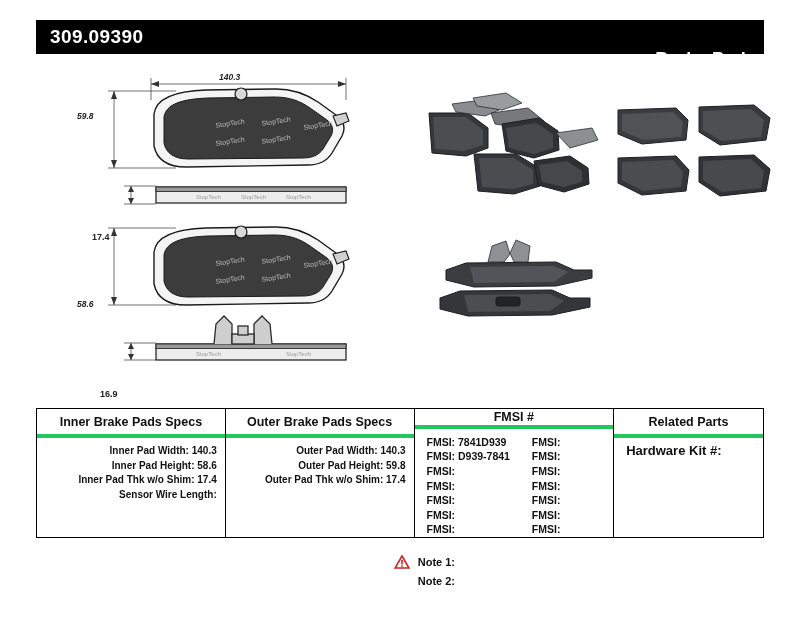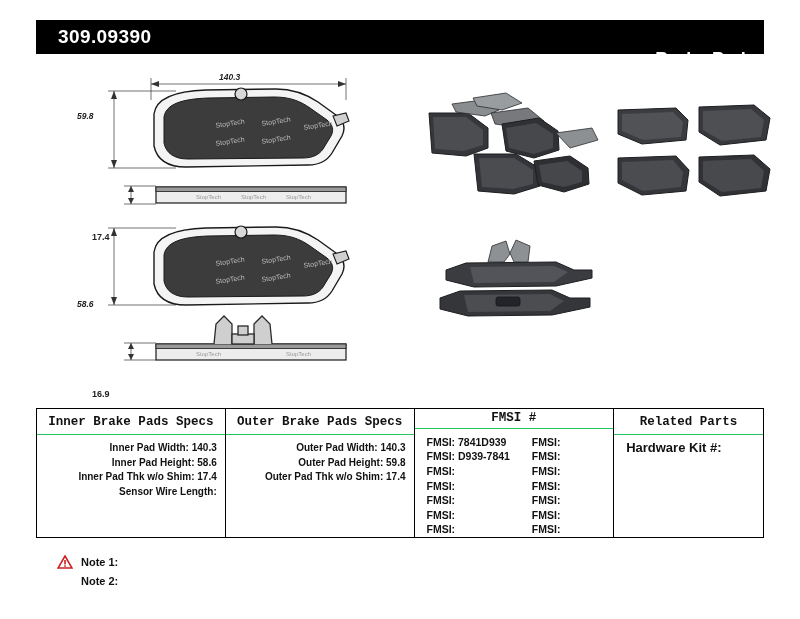--- a/index.html
+++ b/index.html
@@ -22,21 +22,21 @@
     left: 36px;
     top: 20px;
     width: 728px;
     height: 34px;
     background: #000000;
     color: #ffffff;
     display: flex;
     align-items: center;
     justify-content: space-between;
     box-sizing: border-box;
-    padding: 0 18px 0 22px;
+    padding: 0 18px 0 14px;
   }
   .header .part-number {
     font-size: 19px;
     font-weight: bold;
     letter-spacing: 0.4px;
   }
   .header .doc-title {
     font-size: 18px;
     font-weight: bold;
     letter-spacing: 0.3px;
@@ -92,27 +92,26 @@
     flex-direction: column;
   }
   .tbl:last-child { border-right: none; }
   .tbl-inner   { width: 26%; }
   .tbl-outer   { width: 26%; }
   .tbl-fmsi    { width: 27.5%; }
   .tbl-related { width: 20.5%; }
 
   .tbl-head {
     height: 25px;
-    border-bottom: 1px solid #22c55e;
+    border-bottom: 4px solid #22c55e;
     display: flex;
     align-items: center;
     justify-content: center;
     font-size: 12.5px;
     font-weight: bold;
-    font-family: Liberation Mono, monospace;
   }
   .tbl-body {
     flex: 1;
     padding: 6px 8px 0 8px;
     box-sizing: border-box;
   }
   .row-right {
     text-align: right;
     font-size: 10px;
     font-weight: bold;
@@ -138,20 +137,21 @@
   .notes {
     position: absolute;
     left: 55px;
     top: 552px;
     width: 400px;
   }
   .note-row {
     display: flex;
     align-items: center;
     height: 19px;
+    justify-content: flex-end;
   }
   .note-icon {
     width: 20px;
     margin-right: 6px;
     display: flex;
     align-items: center;
     justify-content: center;
   }
   .note-text {
     font-size: 11px;
@@ -165,21 +165,21 @@
   <span class="part-number">309.09390</span>
   <span class="doc-title">Brake Pad</span>
 </div>
 
 <div class="drawings">
 
   <div class="dim-label" style="left:183px; top:14px;">140.3</div>
   <div class="dim-label" style="left:41px; top:53px;">59.8</div>
   <div class="dim-label bold" style="left:56px; top:131px;">17.4</div>
   <div class="dim-label" style="left:41px; top:197px;margin-top:44px;">58.6</div>
-  <div class="dim-label bold" style="left:56px; top:288px;">16.9</div>
+  <div class="dim-label bold" style="left:64px; top:288px;">16.9</div>
 
   <svg class="draw" width="728" height="340">
     <g stroke="#333" stroke-width="0.7" fill="none">
 
       <line x1="115" y1="26" x2="310" y2="26"></line>
       <line x1="115" y1="20" x2="115" y2="42"></line>
       <line x1="310" y1="20" x2="310" y2="42"></line>
       <polygon points="115,26 123,23 123,29" fill="#333" stroke="none"></polygon>
       <polygon points="310,26 302,23 302,29" fill="#333" stroke="none"></polygon>
 

